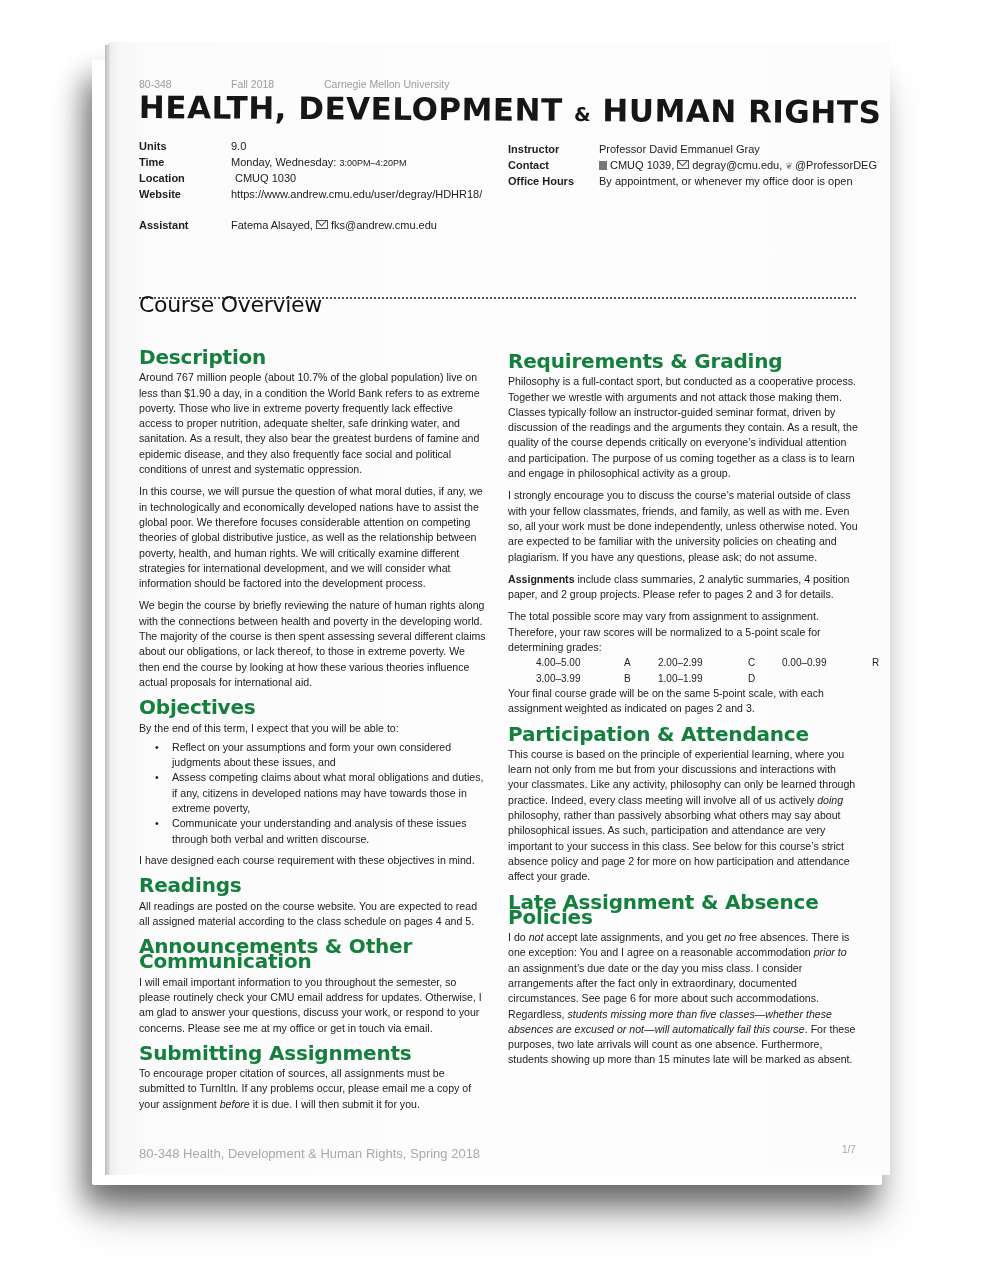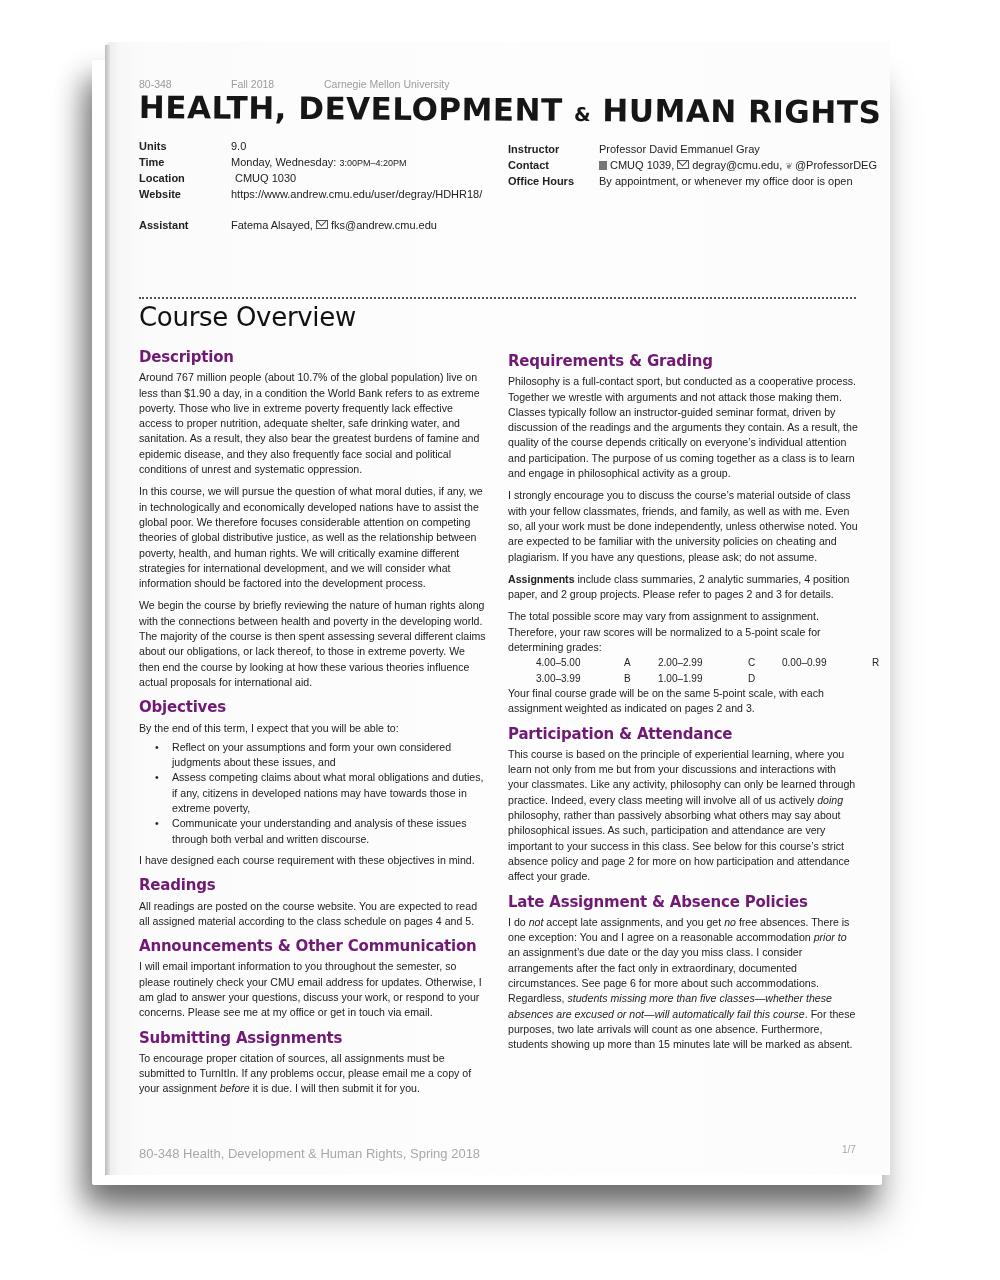--- a/index.html
+++ b/index.html
@@ -32,25 +32,25 @@
   .info-table { position: absolute; font-size: 11px; line-height: 15.5px; }
   .info-row { display: flex; }
   .info-label { font-weight: 700; color: #222; }
   .info-value { color: #222; }
   .smallcaps { font-size: 9px; }
   .divider {
     position: absolute; left: 139px; top: 297px; width: 717px; height: 0;
     border-top: 2px dotted #555;
   }
   .overview-title {
-    position: absolute; left: 139px; top: 302px; font-size: 26px; font-weight: 400; color: #111;
+    position: absolute; left: 139px; top: 292px; font-size: 22px; font-weight: 400; color: #111;
     font-family: "DejaVu Sans", sans-serif; letter-spacing: -0.3px;
   }
   .col { position: absolute; font-size: 10.6px; line-height: 15.3px; color: #222; }
-  .col h3 { margin: 0 0 5px 0; font-size: 15px; font-weight: 700; color: #701a75; font-family: "DejaVu Sans", sans-serif; letter-spacing: -0.2px; }
+  .col h3 { margin: 0 0 5px 0; font-size: 20px; font-weight: 700; color: #15803d; font-family: "DejaVu Sans", sans-serif; letter-spacing: -0.2px; }
   .col p { margin: 0 0 7px 0; }
   .col ul { margin: 4px 0 6px 0; padding-left: 0; list-style: none; }
   .col li { position: relative; padding-left: 33px; }
   .col li::before { content: "•"; position: absolute; left: 16px; top: 0; }
   .grades { display: grid; grid-template-columns: 88px 34px 90px 34px 90px 20px; padding-left: 28px; font-size: 10px; }
   .footer-left { position: absolute; left: 139px; top: 1146px; font-size: 13px; color: #a8a8a8; }
   .footer-right { position: absolute; left: 842px; top: 1144px; font-size: 10px; color: #a8a8a8; }
   .icon-mail { display: inline-block; width: 10px; height: 7px; border: 1px solid #555; position: relative; vertical-align: 0px; margin-right: 3px; }
   .icon-mail::after { content: ""; position: absolute; left: 1px; top: -3px; width: 6px; height: 6px; border-right: 1px solid #555; border-bottom: 1px solid #555; transform: rotate(45deg); }
   .icon-building { display: inline-block; width: 8px; height: 9px; background: #777; margin-right: 3px; vertical-align: -1px; }

